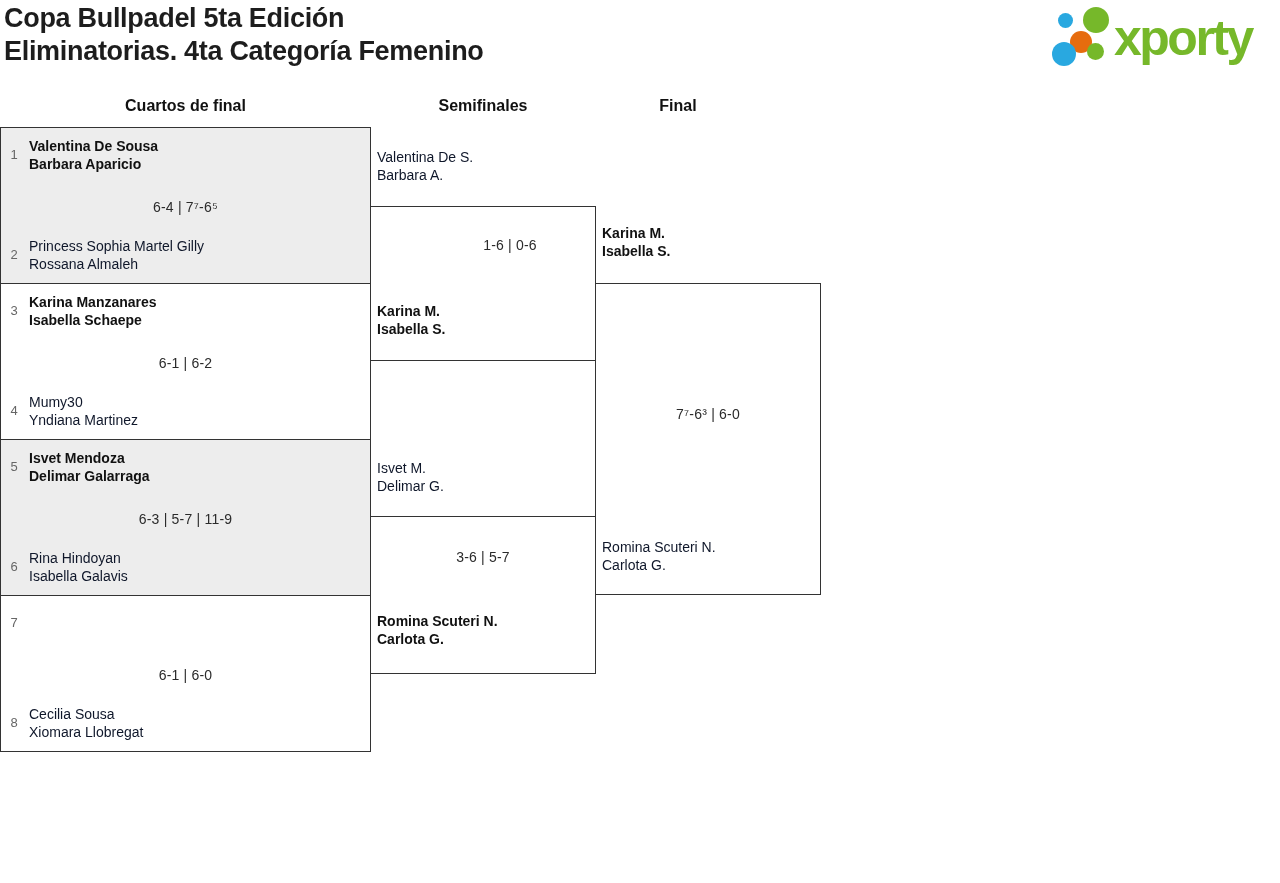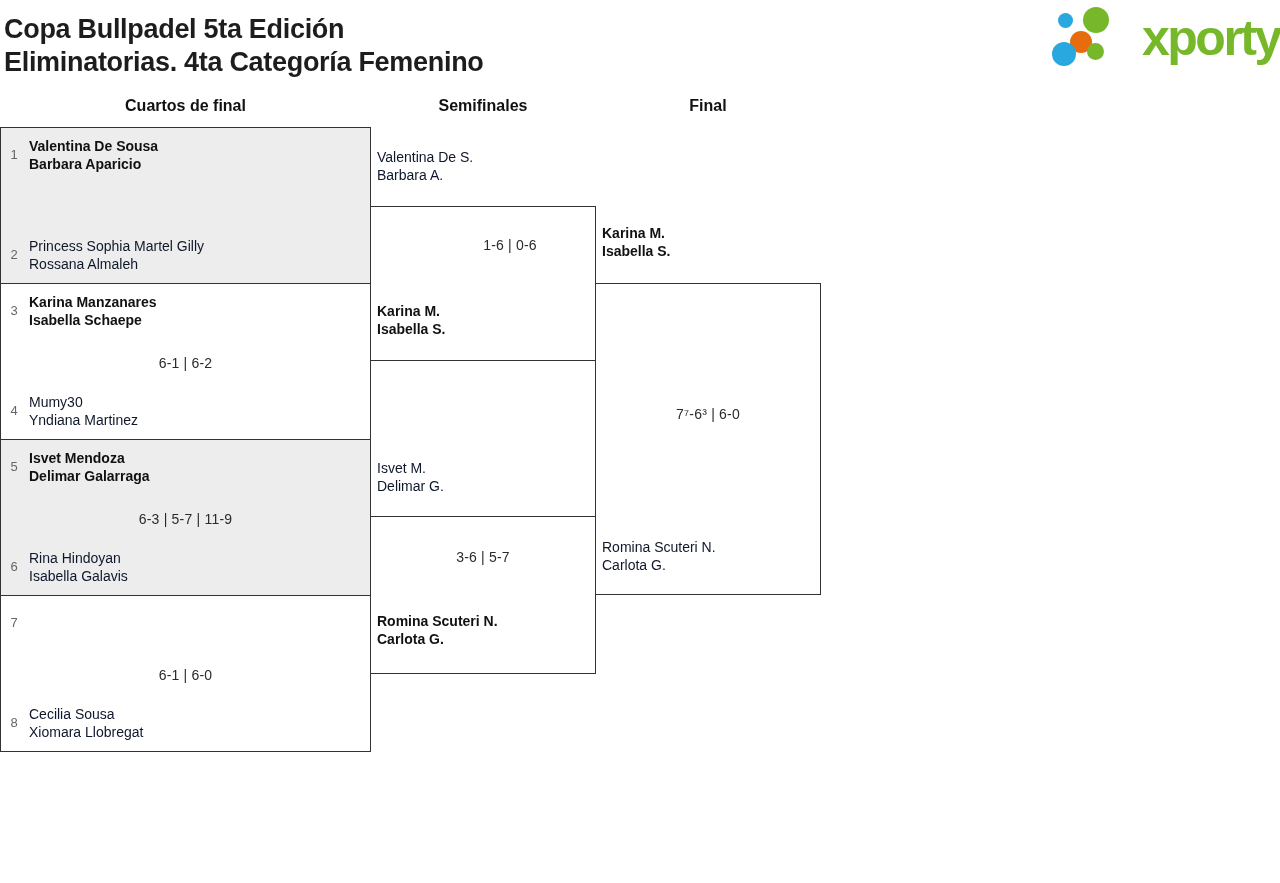--- a/index.html
+++ b/index.html
@@ -1,37 +1,37 @@
 <!DOCTYPE html>
 <html><head>
 <meta charset="utf-8">
 <style>
   html,body{margin:0;padding:0;background:#fff;}
   #page{position:relative;width:1280px;height:883px;background:#fff;overflow:hidden;
         font-family:"Liberation Sans", sans-serif;color:#111;}
 
   
-  .title{position:absolute;left:4px;top:13px;font-size:27px;line-height:33px;
+  .title{position:absolute;left:4px;top:2px;font-size:27px;line-height:33px;
          font-weight:700;color:#1d1d1d;letter-spacing:-0.3px;}
   .logo{position:absolute;left:1050px;top:5px;width:228px;height:64px;}
   .dot{position:absolute;border-radius:50%;}
   .d-blue-sm {left:8px; top:8px; width:15px;height:15px;}
   .d-green-lg{left:33px;top:2px; width:26px;height:26px;}
   .d-orange  {left:20px;top:26px;width:22px;height:22px;}
   .d-blue-lg {left:2px; top:37px;width:24px;height:24px;}
   .d-green-sm{left:37px;top:38px;width:17px;height:17px;}
   .wordmark{position:absolute;left:64px;top:3px;font-size:50px;font-weight:800;
-            letter-spacing:-2.5px;line-height:60px;margin-left:28px;}
+            letter-spacing:-2.5px;line-height:60px;}
 
   
   .round-header{position:absolute;top:97px;font-size:16px;font-weight:700;
                 color:#111;text-align:center;}
   .rh-qf{left:0;width:371px;}
   .rh-sf{left:370px;width:226px;}
-  .rh-f {left:595px;width:226px;}
+  .rh-f {left:565px;width:226px;}
 
   
   .match{position:absolute;border:1px solid #333;box-sizing:border-box;}
   .qf{left:0;width:371px;height:157px;}
   .qf1{top:127px;background:#ededed;}
   .qf2{top:283px;background:#fff;}
   .qf3{top:439px;background:#ededed;}
   .qf4{top:595px;background:#fff;}
   .sf{left:370px;width:226px;background:transparent;}
   .sf1{top:206px;height:155px;}
@@ -84,20 +84,21 @@
   <div class="round-header rh-qf">Cuartos de final</div>
   <div class="round-header rh-sf">Semifinales</div>
   <div class="round-header rh-f">Final</div>
 
   <div class="match qf qf1">
     <div class="seed s-top">1</div>
     <div class="team t-top winner">
       <div class="p">Valentina De Sousa</div>
       <div class="p">Barbara Aparicio</div>
     </div>
+    <div class="score">6-4 | 7⁷-6⁵</div>
     <div class="seed s-bot">2</div>
     <div class="team t-bot">
       <div class="p">Princess Sophia Martel Gilly</div>
       <div class="p">Rossana Almaleh</div>
     </div>
   </div>
 
   <div class="match qf qf2">
     <div class="seed s-top">3</div>
     <div class="team t-top winner">

